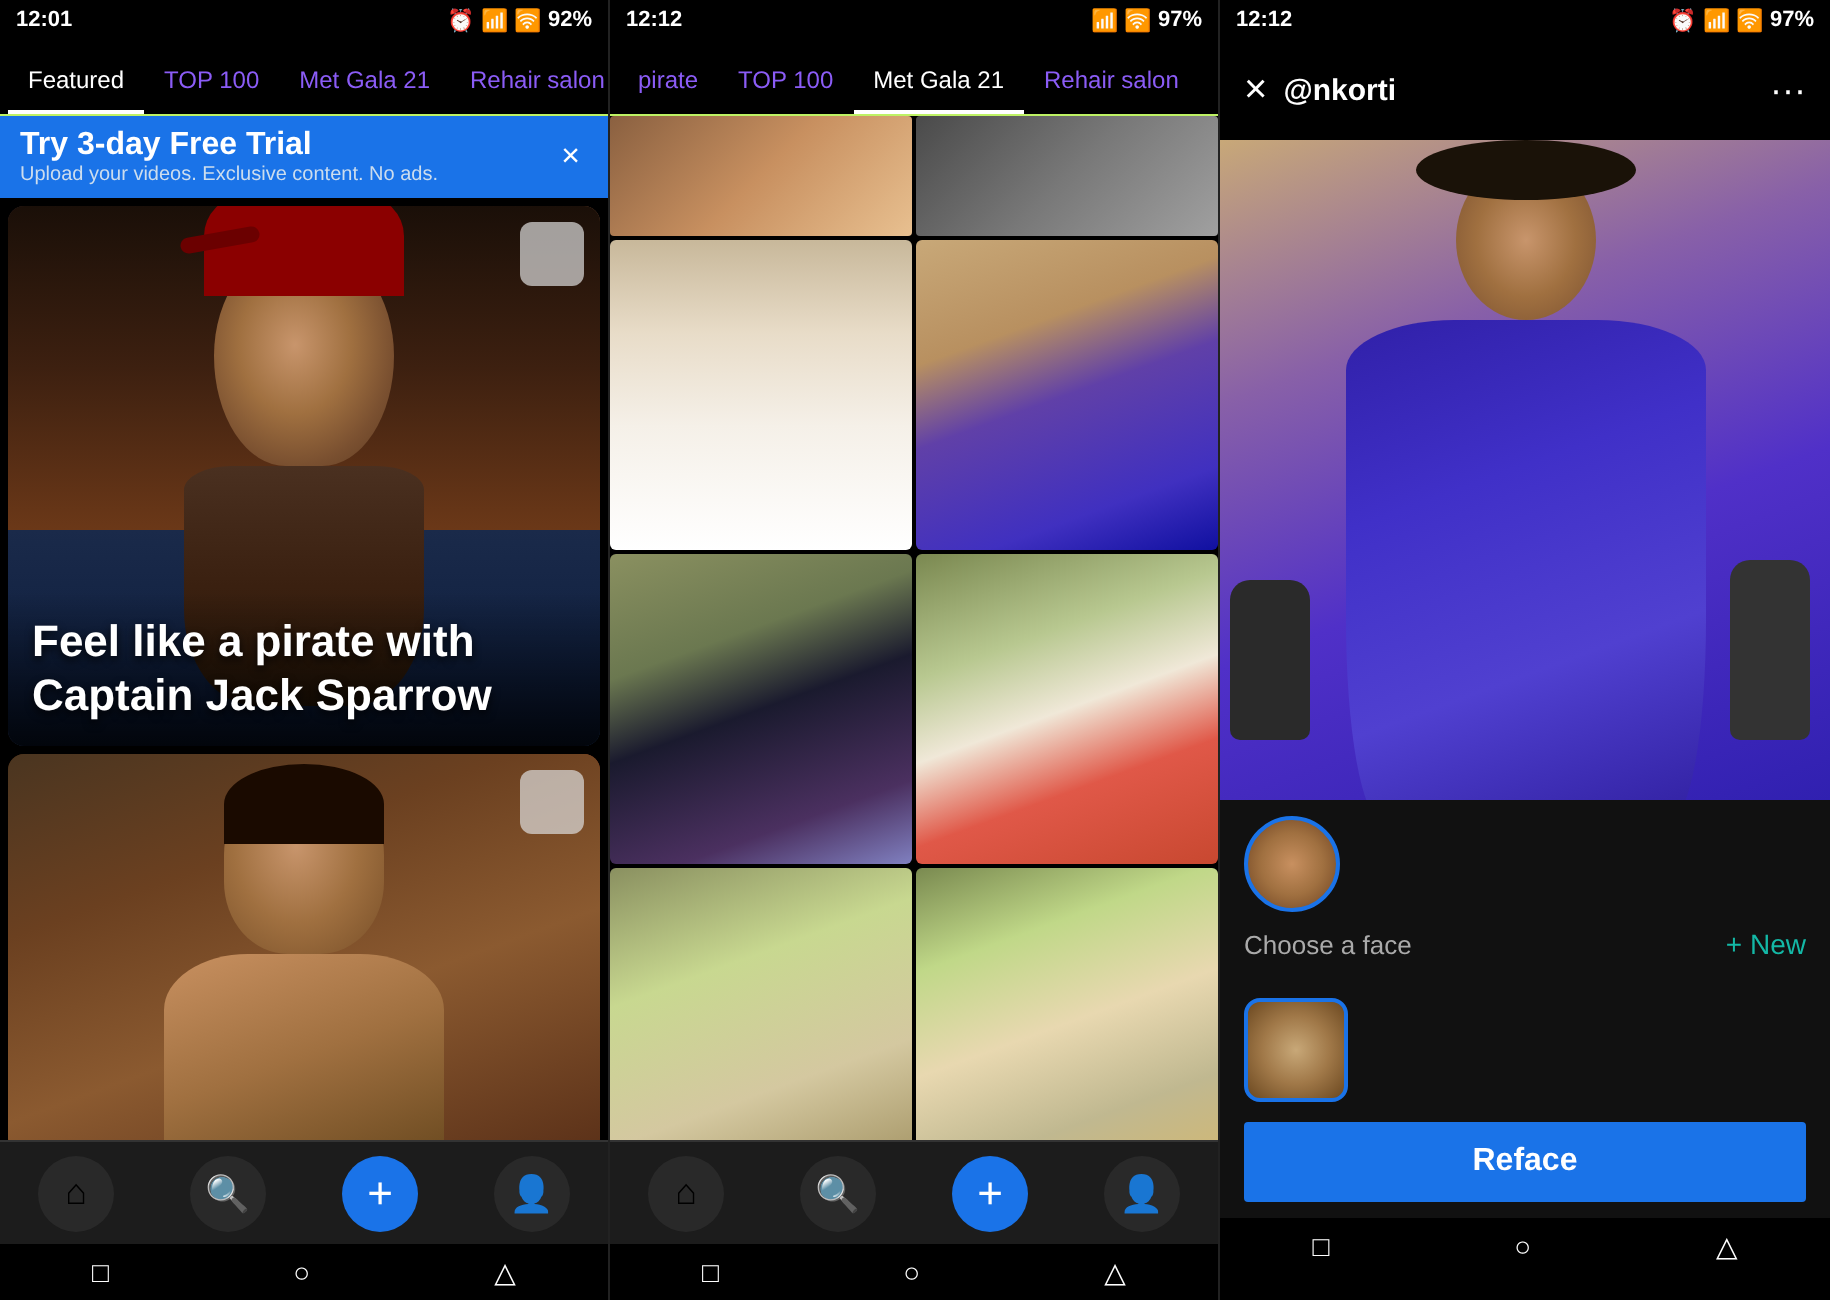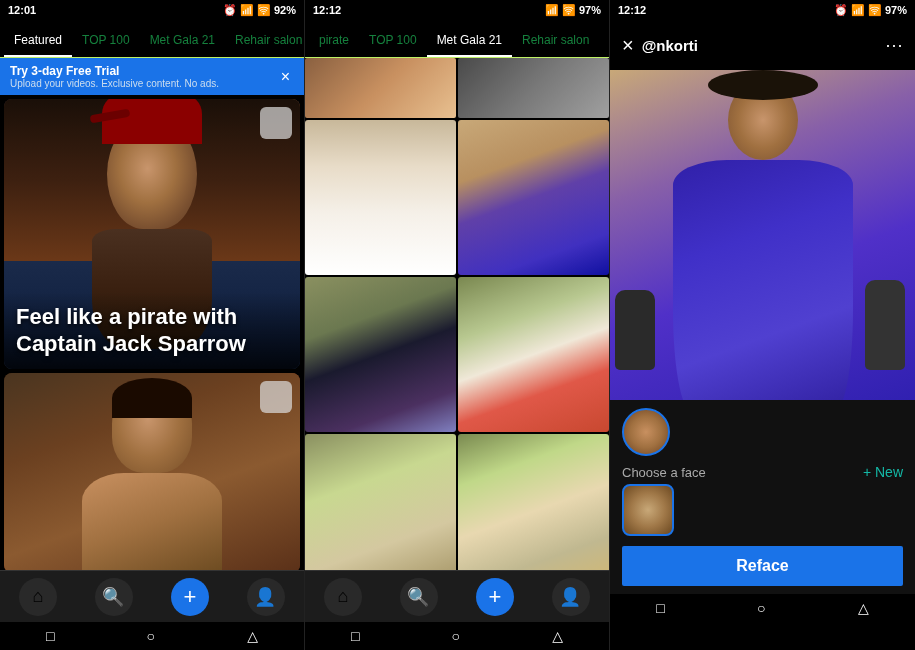--- a/index.html
+++ b/index.html
@@ -44,40 +44,40 @@
       padding: 0 4px;
       background: #000;
       border-bottom: 1px solid #bef264;
       height: 38px;
       align-items: flex-end;
       overflow: hidden;
     }
     .nav-tab {
       padding: 8px 10px;
       font-size: 12px;
-      color: #15803d;
+      color: #8b5cf6;
       cursor: pointer;
       white-space: nowrap;
       border-bottom: 2px solid transparent;
     }
     .nav-tab.active {
       color: #fff;
       border-bottom: 2px solid #fff;
     }
 
     
     .trial-banner {
       background: #1a73e8;
       padding: 6px 10px;
       display: flex;
       justify-content: space-between;
       align-items: center;
     }
     .trial-banner-text { }
-    .trial-title { color: #fff; font-size: 12px; font-weight: 700; }
+    .trial-title { color: #fff; font-size: 16px; font-weight: 700; }
     .trial-sub { color: #cde; font-size: 10px; }
     .trial-close {
       color: #fff;
       font-size: 16px;
       cursor: pointer;
       padding: 0 4px;
     }
 
     
     .content-area {
@@ -254,21 +254,21 @@
     .face-row {
       display: flex;
       align-items: center;
       gap: 10px;
       margin-bottom: 8px;
     }
     .choose-face-row {
       display: flex;
       justify-content: space-between;
       align-items: center;
-      margin-bottom: 4px;
+      margin-bottom: 19px;
     }
     .choose-face-label { color: #aaa; font-size: 13px; }
     .new-btn { color: #14b8a6; font-size: 14px; font-weight: 400; cursor: pointer; }
 
     .faces-row {
       display: flex;
       gap: 8px;
       margin-bottom: 10px;
     }
     .face-thumbnail {

